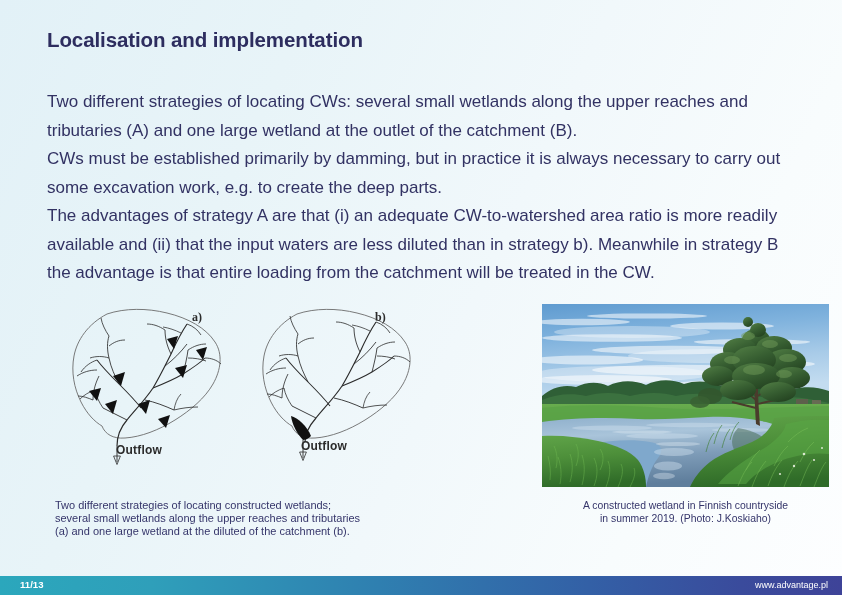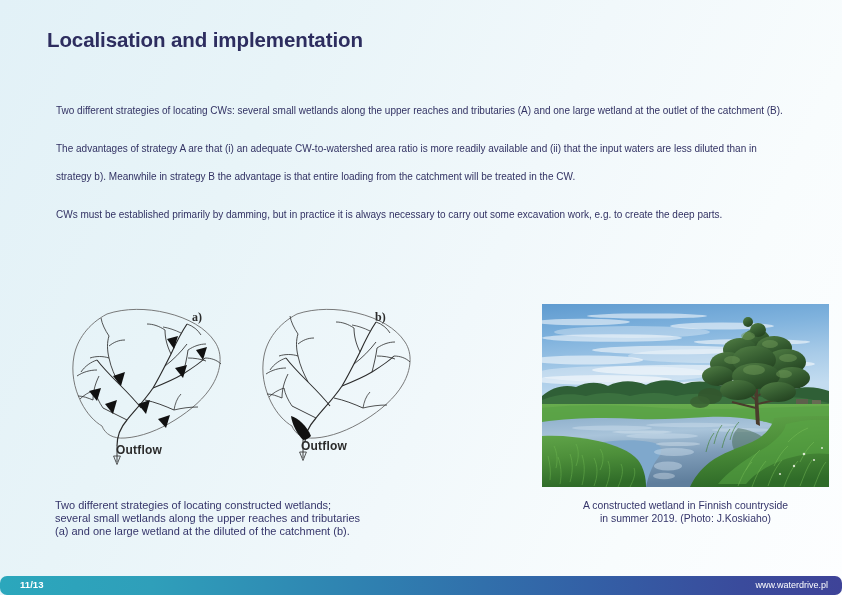--- a/index.html
+++ b/index.html
@@ -33,24 +33,24 @@
   }
 
   
   #body-text {
     position: absolute;
     left: 47px;
     top: 88px;
     width: 748px;
   }
   #body-text .para {
-    font-size: 10px;
+    font-size: 17px;
     color: #323263;
     line-height: 28.5px;
-    margin: 9px;
+    margin: 0;
   }
 
   
   #figure-row {
     position: absolute;
     left: 0;
     top: 296px;
     width: 842px;
     height: 250px;
   }
@@ -130,21 +130,20 @@
   }
 
   
   #footer-bar {
     position: absolute;
     left: 0;
     bottom: 0;
     width: 842px;
     height: 19px;
     background: linear-gradient(90deg, #2ba7bc 0%, #2f9fba 18%, #2f7fb0 45%, #3360a6 70%, #3a4b9c 88%, #3e4398 100%);
-    border-radius: 7px;
   }
   #slide-number {
     position: absolute;
     left: 20px;
     top: 3px;
     font-size: 9.6px;
     font-weight: bold;
     color: #ffffff;
   }
   #website-link {
@@ -158,22 +157,22 @@
 </style>
 </head>
 <body>
 
 <div id="slide">
 
   <div id="page-title">Localisation and implementation</div>
 
   <div id="body-text">
     <p class="para">Two different strategies of locating CWs: several small wetlands along the upper reaches and tributaries (A) and one large wetland at the outlet of the catchment (B).</p>
+    <p class="para">CWs must be established primarily by damming, but in practice it is always necessary to carry out some excavation work, e.g. to create the deep parts.</p>
     <p class="para">The advantages of strategy A are that (i) an adequate CW-to-watershed area ratio is more readily available and (ii) that the input waters are less diluted than in strategy b). Meanwhile in strategy B the advantage is that entire loading from the catchment will be treated in the CW.</p>
-    <p class="para">CWs must be established primarily by damming, but in practice it is always necessary to carry out some excavation work, e.g. to create the deep parts.</p>
   </div>
 
   <div id="figure-row">
 
     <div id="diagram-block">
 
       <div class="catchment-figure" id="catchment-a">
         <svg width="190" height="180" viewBox="0 0 190 180">
 
           <path d="M52,18 C70,12 92,12 112,17 C133,22 151,32 160,46 C168,58 166,74 158,88
@@ -463,16 +462,16 @@
       </div>
       <div id="photo-caption">
         <div>A constructed wetland in Finnish countryside</div>
         <div>in summer 2019. (Photo: J.Koskiaho)</div>
       </div>
     </div>
   </div>
 
   <div id="footer-bar">
     <div id="slide-number">11/13</div>
-    <a id="website-link" href="#">www.waterdrive.pl</a>
+    <a id="website-link" href="#">www.advantage.pl</a>
   </div>
 
 </div>
 
 </body></html>

